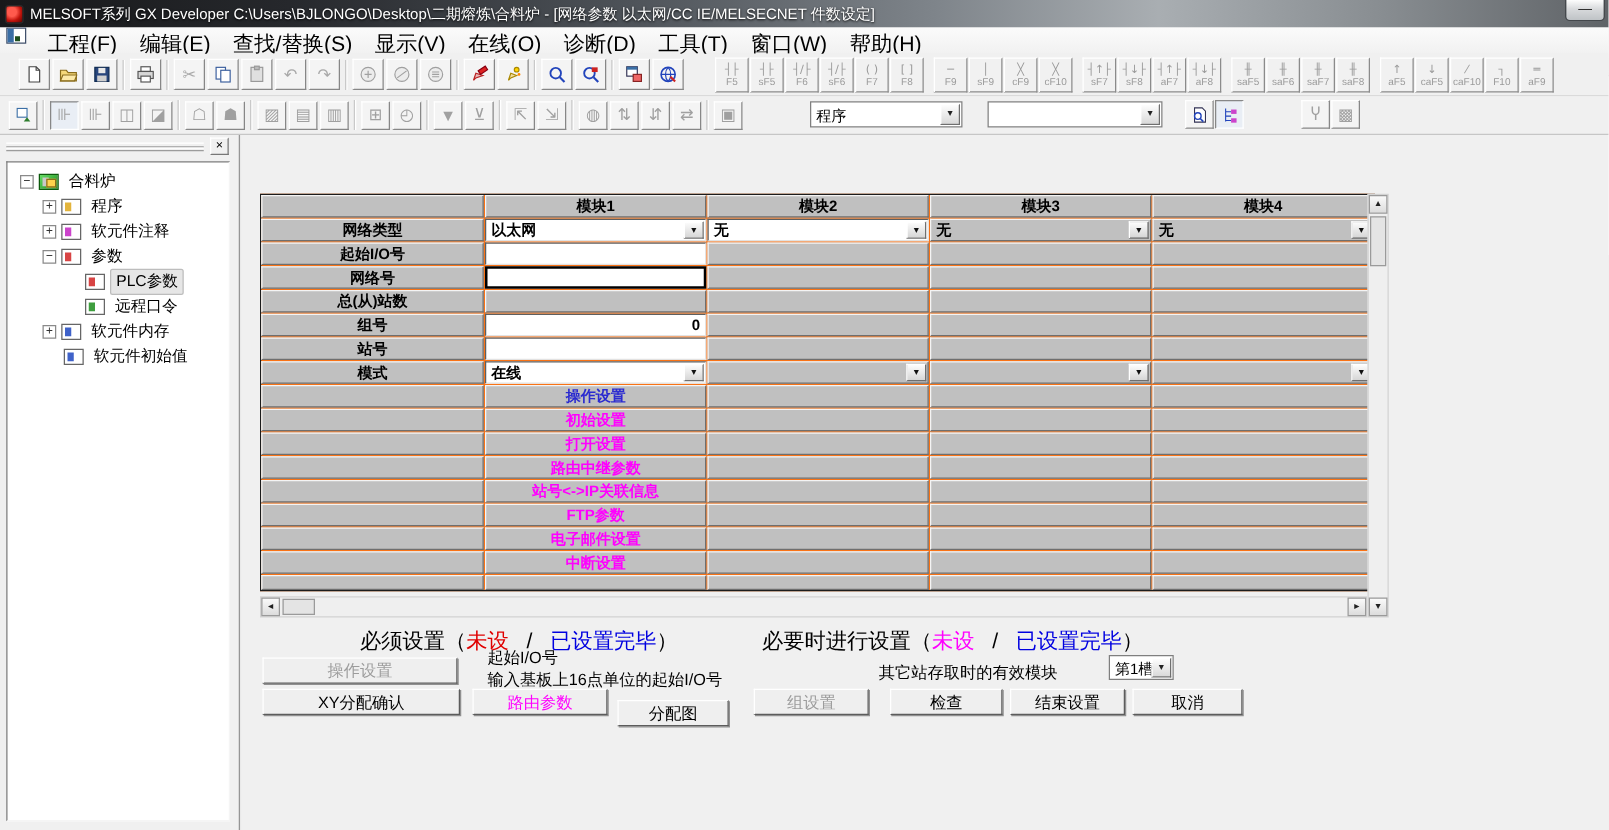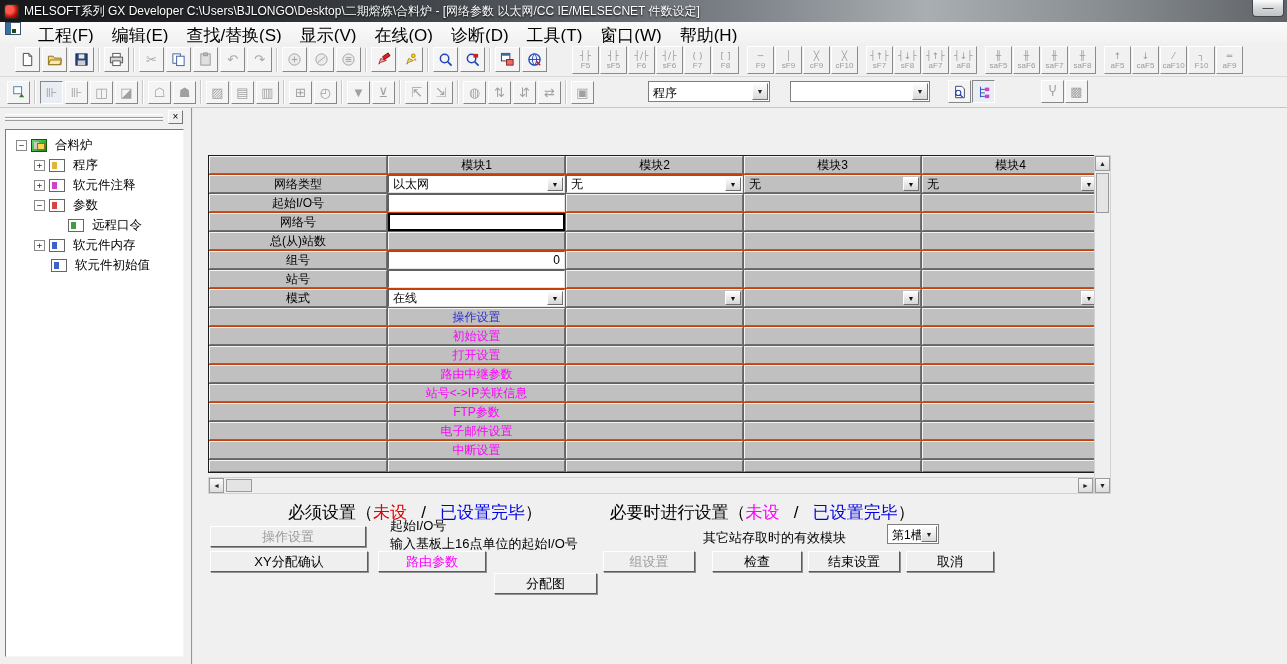--- a/index.html
+++ b/index.html
@@ -76,22 +76,22 @@
   .ticon::before { content:""; position:absolute; left:2px; top:2px; width:5px; height:7px; background:#c9c9c9; }
   .ticon.prog::before { background:#e3b43c; }
   .ticon.cmt::before  { background:#cc44cc; }
   .ticon.par::before  { background:#d84444; }
   .ticon.net::before  { background:#3f9e3f; }
   .ticon.mem::before  { background:#3f62c9; }
   .tlabel { padding:1px 4px; }
   .tlabel.selected { background:#e6e6e6; border:1px solid #bdbdbd; border-radius:2px; }
 
   
-  .net-table { position:absolute; left:208px; top:155px; border:1px solid #1c1c1c; background:#c2410c;
-    display:grid; grid-template-columns:178px 177px 177px 177px 177px; gap:1px; }
+  .net-table { position:absolute; left:208px; top:155px; border:1px solid #1c1c1c; background:#f97316;
+    display:grid; grid-template-columns:178px 177px 177px 177px 177px; gap:1px;font-weight:bold; }
   .cell { background:#c0c0c0; border:1px solid; border-color:#f4f4f4 #6f6f6f #6f6f6f #f4f4f4;
     font-size:12px; color:#000; display:flex; align-items:center; height:18px; position:relative; overflow:hidden; }
   .cell.h { justify-content:center; }
   .cell.lab { justify-content:center; }
   .cell.short { height:12px; }
   .cell.white { background:#ffffff; border-color:#5f5f5f #e2e2e2 #e2e2e2 #5f5f5f; }
   .cell.focus { border:2px solid #000; background:#fff; }
   .cell .txt { padding-left:4px; white-space:nowrap; }
   .cell .num { margin-left:auto; padding-right:4px; }
   .ddb { position:absolute; right:1px; top:1px; bottom:1px; width:16px;
@@ -484,20 +484,24 @@
         <span class="exp">+</span>
         <span class="ticon cmt"></span>
         <span class="tlabel">软元件注释</span>
       </div>
       <div class="trow" style="padding-left:28px">
         <span class="exp">−</span>
         <span class="ticon par"></span>
         <span class="tlabel">参数</span>
       </div>
       <div class="trow" style="padding-left:62px">
+        <span class="ticon par"></span>
+        <span class="tlabel selected">PLC参数</span>
+      </div>
+      <div class="trow" style="padding-left:62px">
         <span class="ticon net"></span>
         <span class="tlabel">远程口令</span>
       </div>
       <div class="trow" style="padding-left:28px">
         <span class="exp">+</span>
         <span class="ticon mem"></span>
         <span class="tlabel">软元件内存</span>
       </div>
       <div class="trow" style="padding-left:45px">
         <span class="ticon mem"></span>
@@ -709,19 +713,19 @@
 
   <div class="validlab">其它站存取时的有效模块</div>
   <div class="combo slotcombo">
     <span class="val" style="top:2px">第1槽</span>
     <span class="arrow">▼</span>
   </div>
 
   <div class="pbtn dis" style="left:210px;top:526px;width:156px">操作设置</div>
   <div class="pbtn" style="left:210px;top:551px;width:158px">XY分配确认</div>
   <div class="pbtn mag" style="left:378px;top:551px;width:108px">路由参数</div>
-  <div class="pbtn" style="left:494px;top:573px;width:103px">分配图</div>
+  <div class="pbtn" style="left:494px;top:560px;width:89px">分配图</div>
   <div class="pbtn dis" style="left:603px;top:551px;width:92px">组设置</div>
   <div class="pbtn" style="left:712px;top:551px;width:90px">检查</div>
   <div class="pbtn" style="left:808px;top:551px;width:92px">结束设置</div>
   <div class="pbtn" style="left:906px;top:551px;width:88px">取消</div>
 
 </div>
 
 </body></html>

